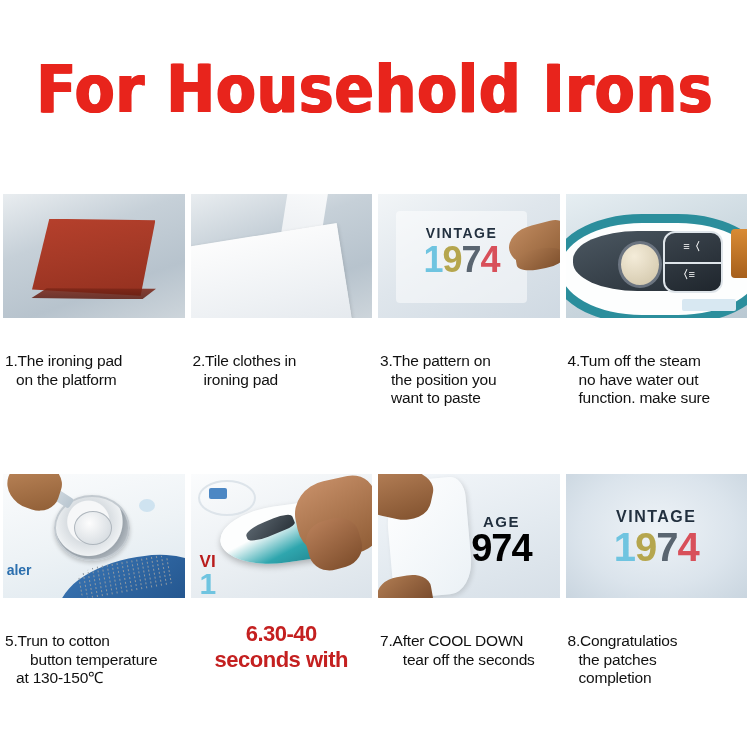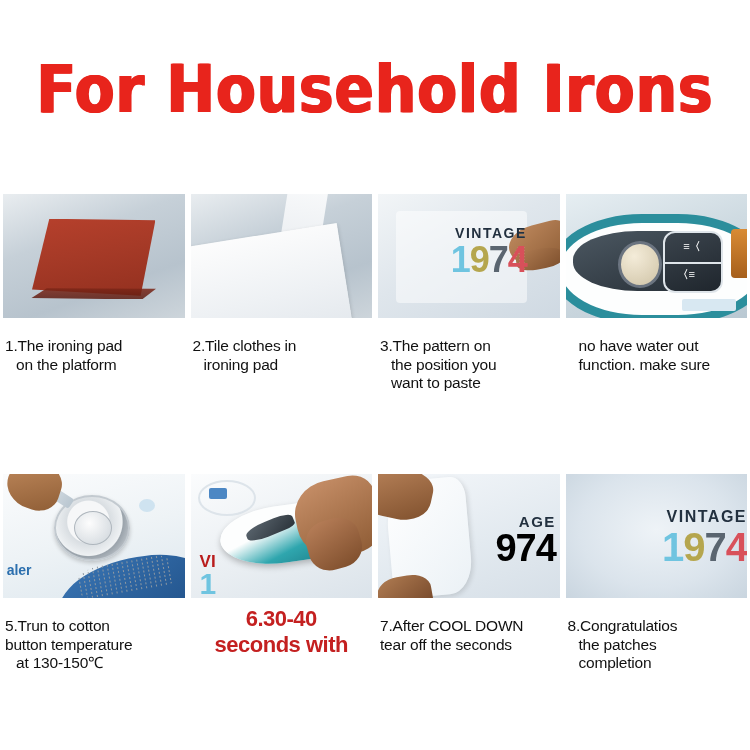--- a/index.html
+++ b/index.html
@@ -59,34 +59,35 @@
     overflow: hidden;
     background: #cdd6dd;
   }
 
   .caption {
     font-size: 15.5px;
     line-height: 18.5px;
     color: #111111;
     padding: 19px 2px 0 2px;
     letter-spacing: -0.2px;
+    margin-top: 15px;
   }
   .caption .num { }
   .caption .ind { display: block; padding-left: 11px; }
   .caption-red {
     color: #c42020;
     font-weight: bold;
     font-size: 22px;
     line-height: 26px;
     text-align: center;
     padding-top: 8px;
     letter-spacing: -0.5px;
   }
   .cap-hang { display: block; }
-  .cap-hang2 { display: block; padding-left: 0px; }
+  .cap-hang2 { display: block; padding-left: 0px; text-align: center; }
 
   
   .bg-plat {
     position: absolute; inset: 0;
     background: linear-gradient(160deg,#e9edf0 0%,#c6d0d8 35%,#b7c3cd 70%,#cdd5db 100%);
   }
   .bg-cloth {
     position: absolute; inset: 0;
     background: linear-gradient(150deg,#f2f5f7 0%,#dfe6ec 45%,#cfd9e2 100%);
   }
@@ -157,21 +158,20 @@
     letter-spacing: -1px;
     display: block;
   }
   .vin-num span { display: inline-block; }
   .d1 { color: #6fc4e0; }
   .d9 { color: #b5a64e; }
   .d7 { color: #5a6570; }
   .d4 { color: #d8505a; }
   .stripe {
     background-image: repeating-linear-gradient(0deg, rgba(255,255,255,.55) 0 1px, rgba(255,255,255,0) 1px 3px);
-    text-align: right;
     -webkit-background-clip: text;
   }
 
   
   .p3-sheet {
     position: absolute;
     left: 10%; top: 14%;
     width: 72%; height: 74%;
     background: rgba(255,255,255,.5);
     border-radius: 4px;
@@ -480,20 +480,21 @@
       <div class="p4-dark"></div>
       <div class="p4-knob"></div>
       <div class="p4-btns">
         <div class="p4-div"></div>
         <div class="p4-ico a">≡〈</div>
         <div class="p4-ico b">〈≡</div>
       </div>
       <div class="p4-label"></div>
     </div>
     <div class="caption">
+      <span class="cap-hang"><span class="num">4.</span><span>Tum off the steam</span></span>
       <span class="ind">no have water out</span>
       <span class="ind">function. make sure</span>
     </div>
   </div>
 </div>
 
 <div class="row row-2">
 
   <div class="cell">
     <div class="photo">

